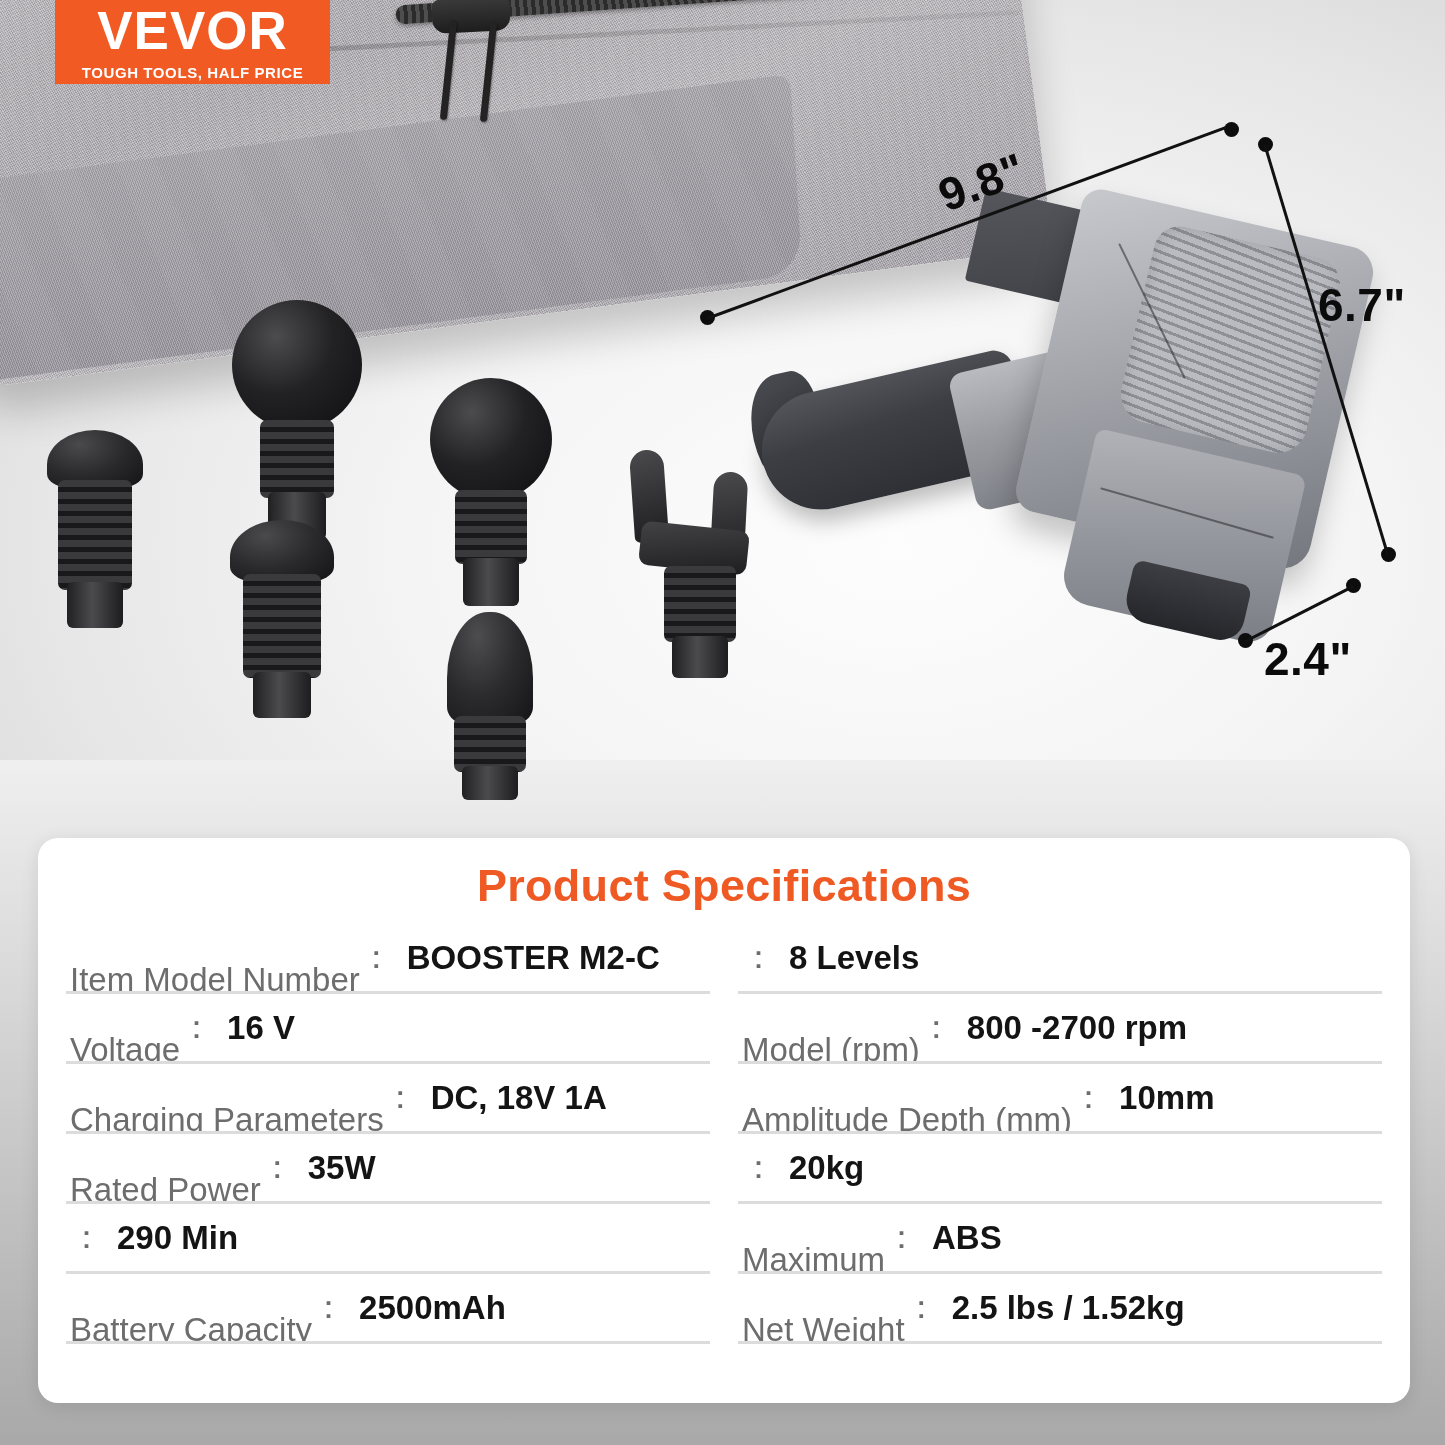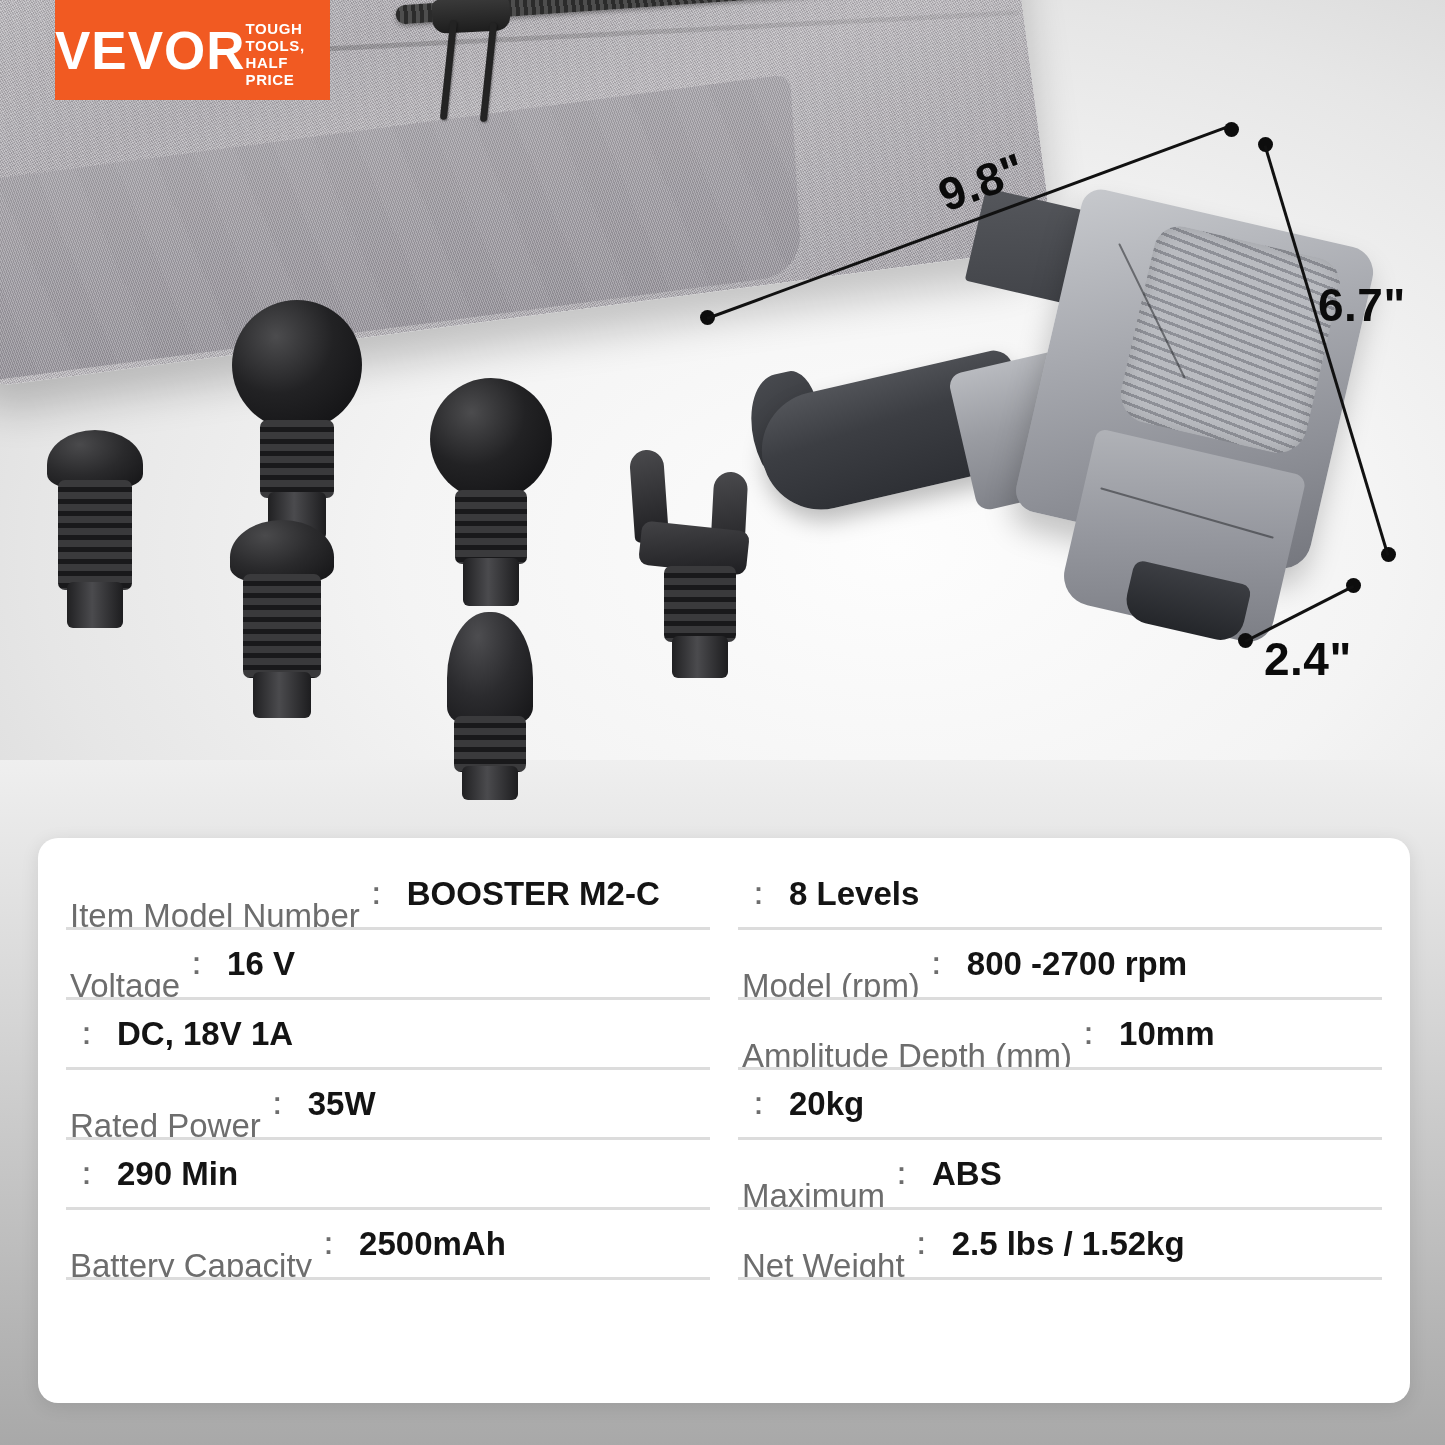--- a/index.html
+++ b/index.html
@@ -272,40 +272,42 @@
   <div class="dot" style="left:1258px; top:137px;"></div>
   <div class="dot" style="left:1381px; top:547px;"></div>
   <div class="dimline" style="left:1265px; top:144px; width:428px; transform:rotate(73.3deg);"></div>
   <div class="dimlabel" style="left:1318px; top:278px; font-size:46px;">6.7"</div>
 
   <div class="dot" style="left:1238px; top:633px;"></div>
   <div class="dot" style="left:1346px; top:578px;"></div>
   <div class="dimline" style="left:1245px; top:640px; width:122px; transform:rotate(-27deg);"></div>
   <div class="dimlabel" style="left:1264px; top:632px; font-size:46px;">2.4"</div>
 
-  <div style="position:absolute; left:55px; top:0; width:275px; height:100px; background:#f15a22; display:flex; flex-direction:row; align-items:center; justify-content:center;">
+  <div style="position:absolute; left:55px; top:0; width:275px; height:84px; background:#f15a22; display:flex; flex-direction:column; align-items:center; justify-content:center;">
     <div style="color:#fff; font-weight:bold; font-size:53px; letter-spacing:1px; line-height:1; font-family:'Liberation Sans', sans-serif;">VEVOR</div>
     <div style="color:#fff; font-weight:bold; font-size:15px; letter-spacing:.6px; margin-top:7px; font-family:'Liberation Sans', sans-serif;">TOUGH TOOLS, HALF PRICE</div>
   </div>
 </div>
 
 <div id="spec-card">
+  <div id="spec-title">Product Specifications</div>
   <div class="spec-grid">
     <div class="col-left">
         <div class="spec-row">
           <span class="spec-label">Item Model Number</span>
           <span class="spec-colon">：</span>
           <span class="spec-value">BOOSTER M2-C</span>
         </div>
         <div class="spec-row">
           <span class="spec-label">Voltage</span>
           <span class="spec-colon">：</span>
           <span class="spec-value">16 V</span>
         </div>
         <div class="spec-row">
+          <span class="spec-label">Charging Parameters</span>
           <span class="spec-colon">：</span>
           <span class="spec-value">DC, 18V 1A</span>
         </div>
         <div class="spec-row">
           <span class="spec-label">Rated Power</span>
           <span class="spec-colon">：</span>
           <span class="spec-value">35W</span>
         </div>
         <div class="spec-row">
           <span class="spec-colon">：</span>

